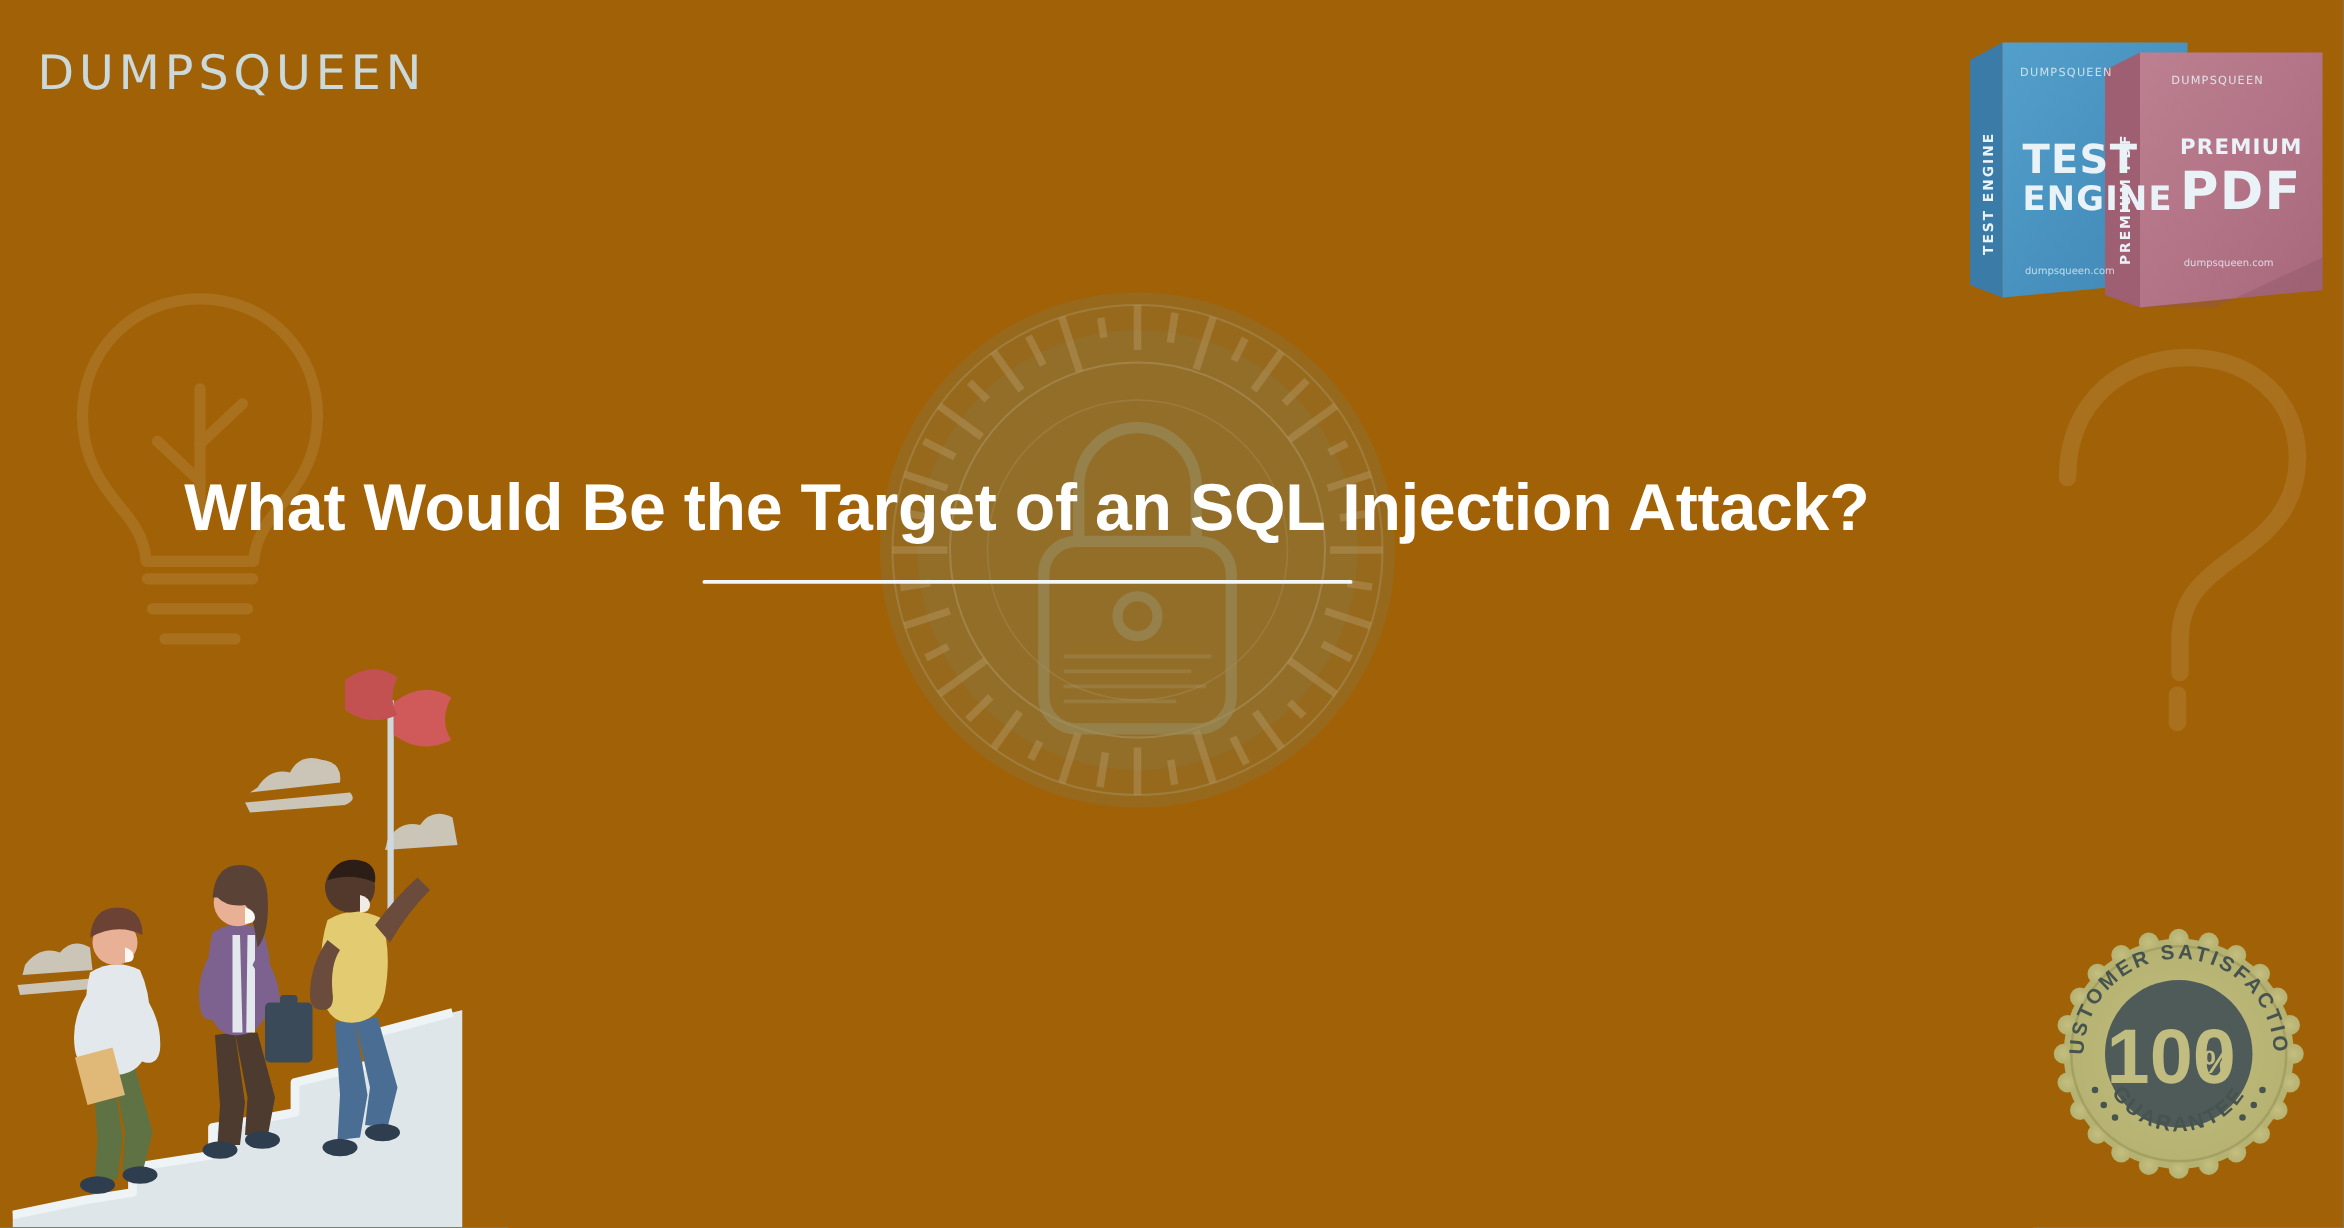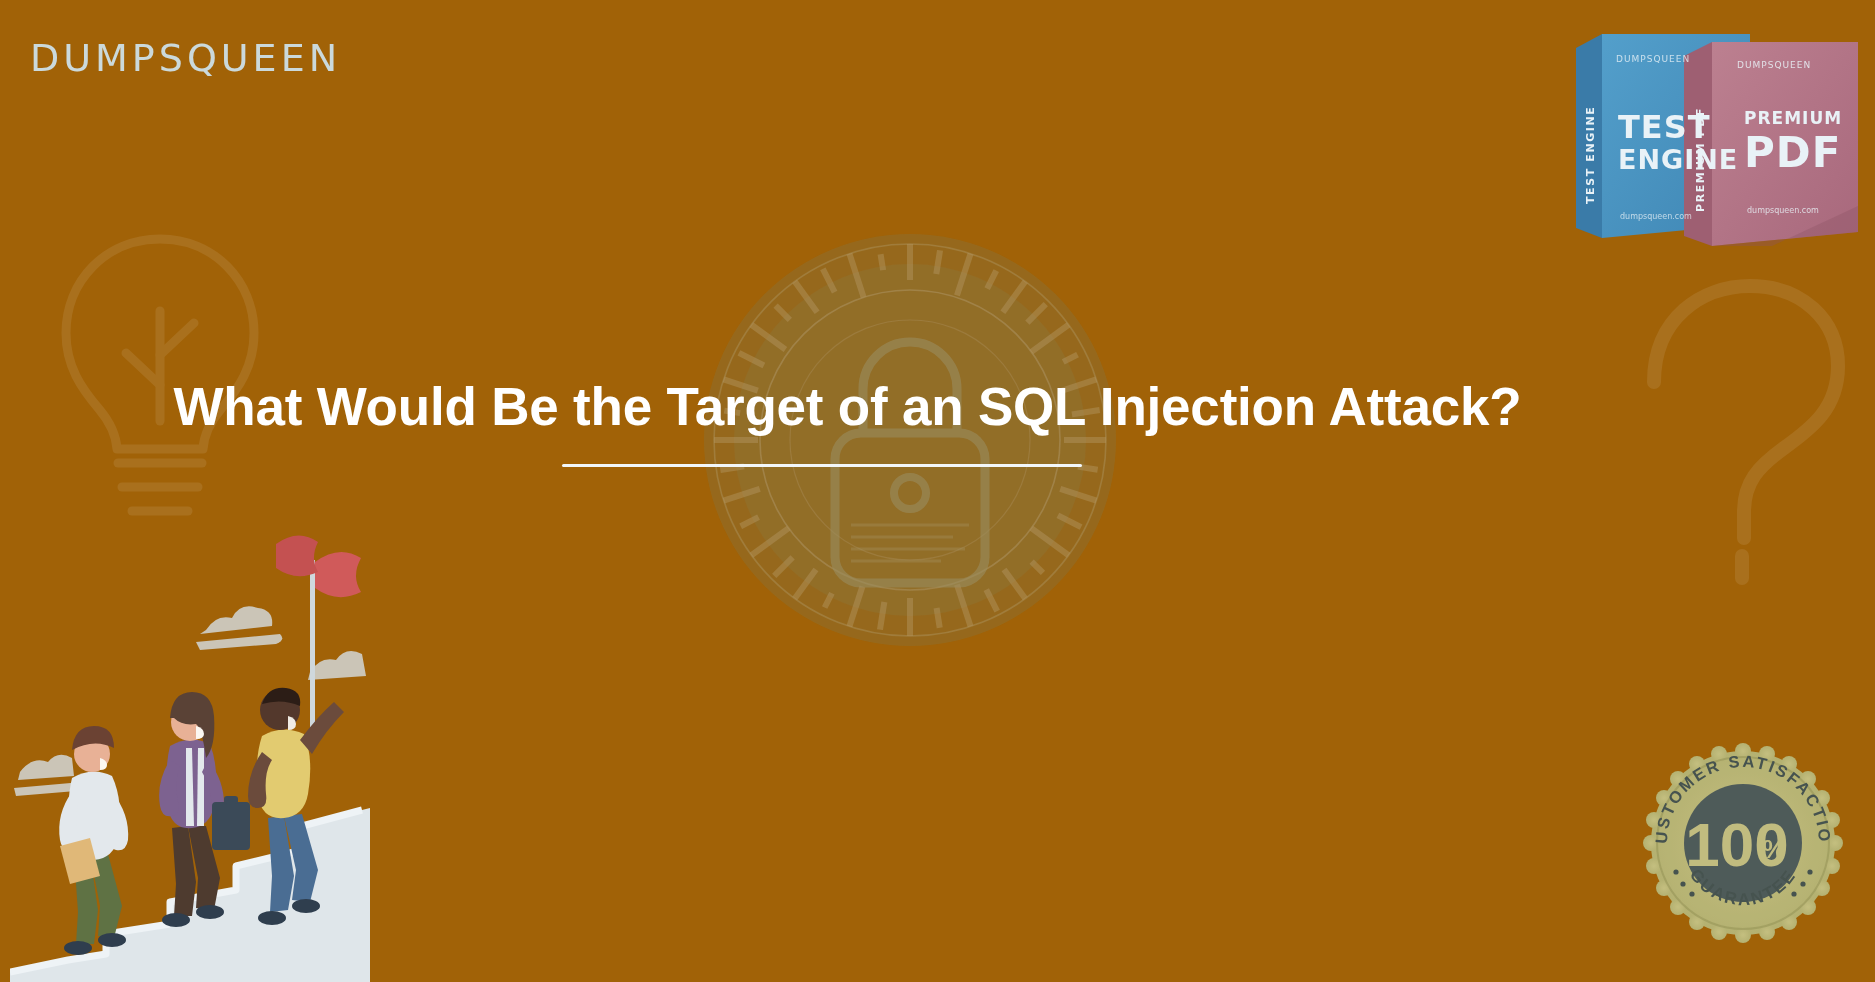--- a/index.html
+++ b/index.html
@@ -63,21 +63,21 @@
     white-space: nowrap;
     font-family: "DejaVu Sans", sans-serif;
   }
 
   
   .heading-wrap {
     position: absolute;
     left: 0;
     top: 372px;
     width: 1643px;
-    text-align: right;
+    text-align: center;
   }
   .heading {
     margin: 0 auto;
     width: 1400px;
     font-size: 53px;
     line-height: 1.32;
     font-weight: bold;
     color: #ffffff;
     letter-spacing: -0.2px;
   }

